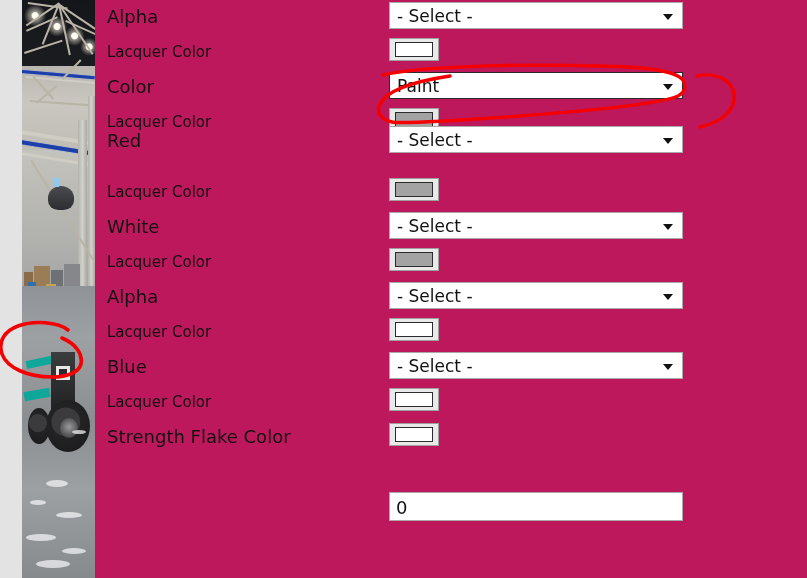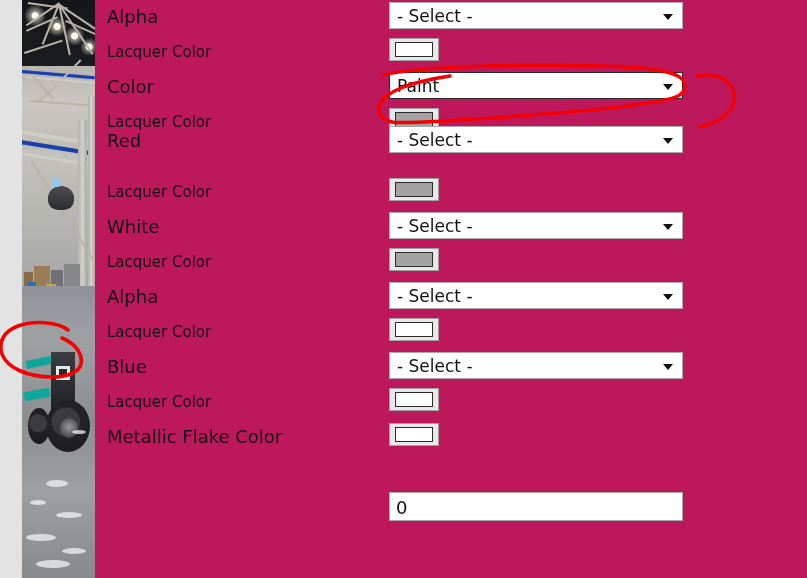--- a/index.html
+++ b/index.html
@@ -370,21 +370,21 @@
           <span class="arrow"></span>
         </div>
       </div>
       <div class="row" style="top: 385px;">
         <div class="lbl minor">Lacquer Color</div>
         <div class="swatch">
           <div class="chip" style="background: rgb(255, 255, 255);"></div>
         </div>
       </div>
       <div class="row" style="top: 420px;">
-        <div class="lbl major">Metallic Flake Color</div>
+        <div class="lbl major">Strength Flake Color</div>
         <div class="swatch">
           <div class="chip" style="background: rgb(255, 255, 255);"></div>
         </div>
       </div>
       <div class="row" style="top: 490px;">
         <div class="txt">
           <span class="val">0</span>
         </div>
       </div>
     </div>

